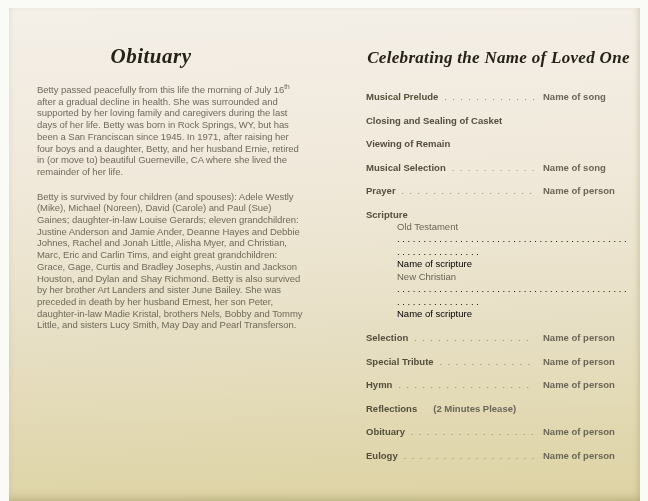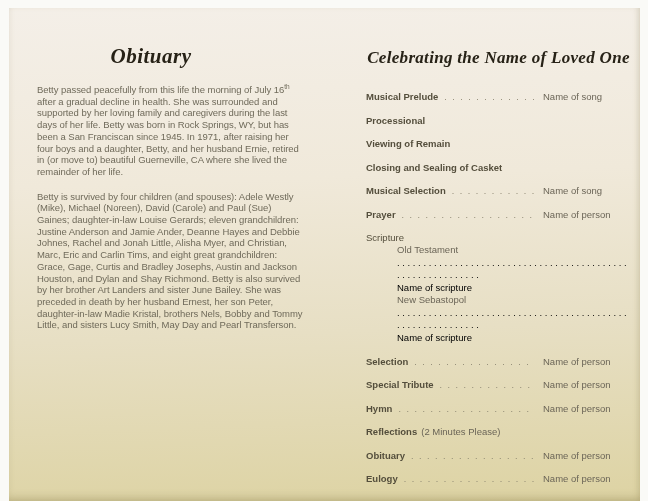--- a/index.html
+++ b/index.html
@@ -23,28 +23,28 @@
   .left-col p{
     font-size:9.5px;line-height:11.7px;letter-spacing:-.05px;
     color:#6f6a5a;margin:0 0 13px;text-align:left;
   }
   .left-col p sup{font-size:6.5px;line-height:0;}
   
   .right-col{position:absolute;left:357px;top:36px;width:265px;}
   .right-col .col-title{font-size:17px;line-height:22px;margin:3px 0 22px;letter-spacing:.3px;}
   .row{display:flex;align-items:flex-end;margin:0 0 11.5px;font-size:9.5px;line-height:12px;}
   .row .lbl{font-weight:bold;color:#544e3c;white-space:nowrap;}
-  .row .suffix{font-weight:normal;color:#6b6557;margin-left:4px;white-space:nowrap;}
+  .row .suffix{font-weight:bold;color:#6b6557;margin-left:16px;white-space:nowrap;}
   .row .leader{
     flex:1 1 auto;overflow:hidden;white-space:nowrap;
     color:#8b8570;margin:0 8px 0 6px;letter-spacing:1.5px;font-size:9px;
   }
-  .row .val{flex:0 0 88px;color:#6b6557;white-space:nowrap;}
+  .row .val{flex:0 0 88px;color:#6b6557;white-space:nowrap;font-weight:bold;}
   .scripture-block{margin:0 0 11.5px;}
-  .scripture-block .head{font-size:9.5px;line-height:12px;font-weight:normal;color:#544e3c;}
+  .scripture-block .head{font-size:9.5px;line-height:12px;font-weight:bold;color:#544e3c;}
   .sub-row{display:flex;align-items:baseline;padding-left:31px;font-size:9.5px;line-height:12.5px;margin:0;flex-direction:column;}
   .sub-row .lbl{font-weight:normal;color:#6b6557;white-space:nowrap;}
 </style>
 </head>
 <body>
 
 <div class="sheet">
 
   <div class="left-col">
     <h1 class="col-title">Obituary</h1>
@@ -54,30 +54,27 @@
 
   <div class="right-col">
     <h1 class="col-title">Celebrating the Name of Loved One</h1>
 
     <div class="row">
       <span class="lbl">Musical Prelude</span>
       <span class="leader">. . . . . . . . . . . . . . . . . . . . . . . . . . . . . . . . . . . . . . . . . . . . . . . . . . . . . . . . . . . .</span>
       <span class="val">Name of song</span>
     </div>
 
+
     <div class="row">
-      <span class="lbl">Processional</span>
+      <span class="lbl">Closing and Sealing of Casket</span>
     </div>
 
     <div class="row">
       <span class="lbl">Viewing of Remain</span>
-    </div>
-
-    <div class="row">
-      <span class="lbl">Closing and Sealing of Casket</span>
     </div>
 
     <div class="row">
       <span class="lbl">Musical Selection</span>
       <span class="leader">. . . . . . . . . . . . . . . . . . . . . . . . . . . . . . . . . . . . . . . . . . . . . . . . . . . . . . . . . . . .</span>
       <span class="val">Name of song</span>
     </div>
 
     <div class="row">
       <span class="lbl">Prayer</span>
@@ -86,21 +83,21 @@
     </div>
 
     <div class="scripture-block">
       <div class="head">Scripture</div>
       <div class="sub-row">
         <span class="lbl">Old Testament</span>
         <span class="leader">. . . . . . . . . . . . . . . . . . . . . . . . . . . . . . . . . . . . . . . . . . . . . . . . . . . . . . . . . . . .</span>
         <span class="val">Name of scripture</span>
       </div>
       <div class="sub-row">
-        <span class="lbl">New Sebastopol</span>
+        <span class="lbl">New Christian</span>
         <span class="leader">. . . . . . . . . . . . . . . . . . . . . . . . . . . . . . . . . . . . . . . . . . . . . . . . . . . . . . . . . . . .</span>
         <span class="val">Name of scripture</span>
       </div>
     </div>
 
     <div class="row">
       <span class="lbl">Selection</span>
       <span class="leader">. . . . . . . . . . . . . . . . . . . . . . . . . . . . . . . . . . . . . . . . . . . . . . . . . . . . . . . . . . . .</span>
       <span class="val">Name of person</span>
     </div>

